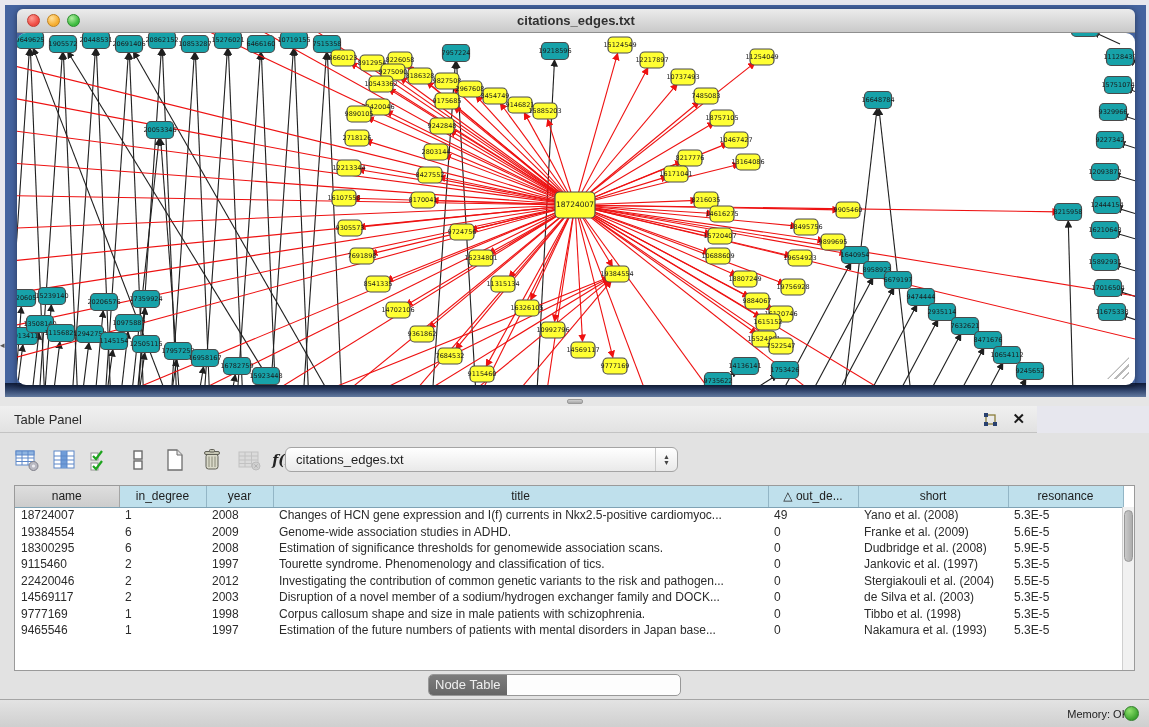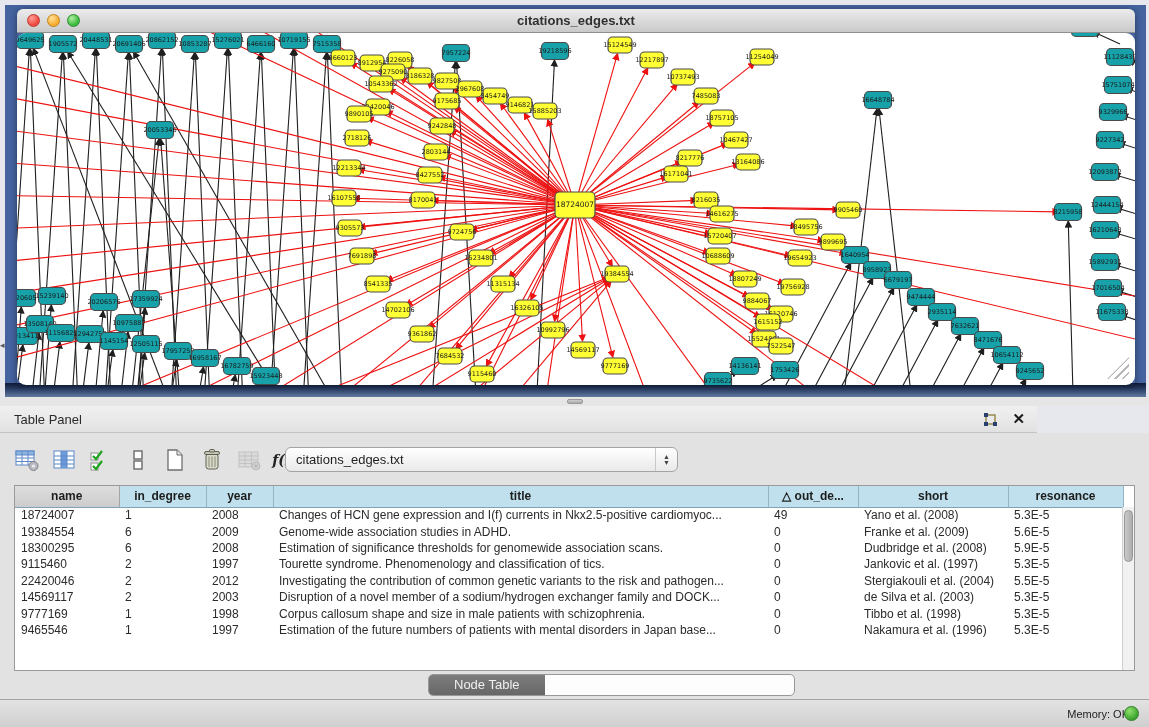--- a/index.html
+++ b/index.html
@@ -42,28 +42,28 @@
   .tool-btn { width:30px; height:30px; display:flex; align-items:center; justify-content:center; border-radius:4px; }
   .tool-btn svg { display:block; }
   .fx-label { font-family:"DejaVu Serif",serif; font-style:italic; font-weight:bold; font-size:14px; color:#222; }
   .combo { position:absolute; left:285px; top:14px; width:393px; height:25px; border:1px solid #a4a4a4; border-radius:6px;
     background:linear-gradient(180deg,#ffffff,#e9e9e9); display:flex; align-items:center; }
   .combo .cval { flex:1; font-size:13px; color:#1f1f1f; padding-left:10px; }
   .combo .steppers { width:22px; display:flex; flex-direction:column; align-items:center; line-height:6px; font-size:7px; color:#444; border-left:1px solid #c9c9c9; height:100%; justify-content:center; }
 
   .table-wrap { position:absolute; left:14px; top:52px; width:1121px; height:186px; background:#fff; border:1px solid #9a9a9a; }
   table.grid { border-collapse:collapse; table-layout:fixed; width:1108px; font-size:12px; }
-  table.grid th { height:21px; background:#bfe0ec; border-right:1px solid #93b6c6; border-bottom:1px solid #7fa2b4; font-weight:bold; color:#1d1d1d; text-align:center; overflow:hidden; white-space:nowrap; }
+  table.grid th { height:21px; background:#bfe0ec; border-right:1px solid #93b6c6; border-bottom:1px solid #7fa2b4; font-weight:normal; color:#1d1d1d; text-align:center; overflow:hidden; white-space:nowrap; }
   table.grid th.first { background:linear-gradient(180deg,#dedede,#cccccc); border-right:1px solid #a5a5a5; }
   table.grid td { height:16.4px; padding:0 0 0 6px; color:#2b2b2b; white-space:nowrap; overflow:hidden; border:0; }
   .vscroll { position:absolute; right:0; top:21px; width:12px; height:163px; background:#f1f1f1; border-left:1px solid #cfcfcf; }
   .vthumb { position:absolute; left:1px; top:3px; width:9px; height:52px; border-radius:5px; background:linear-gradient(90deg,#c9c9c9,#adadad); border:1px solid #979797; }
 
   .tabs { position:absolute; left:428px; top:241px; height:22px; display:flex; border:1px solid #989898; border-radius:5px; overflow:hidden; background:#fdfdfd; }
-  .tab { padding:0 25px; font-size:13px; line-height:20px; color:#1c1c1c; background:#fdfdfd; }
+  .tab { padding:0 6px; font-size:13px; line-height:20px; color:#1c1c1c; background:#fdfdfd; }
   .tab.active { background:linear-gradient(180deg,#7d7d7d,#676767); color:#efefef; }
   .tab + .tab { border-left:1px solid #b5b5b5;margin-top:22px; }
 
   
   .statusbar { position:absolute; left:0; top:699px; width:1149px; height:28px; background:linear-gradient(180deg,#e3e3e3,#cfcfcf); border-top:1px solid #a5a5a5; }
   .statusbar .mem { position:absolute; right:20px; top:8px; font-size:11px; color:#222; }
   .mem-dot { position:absolute; right:10px; top:6px; width:15px; height:15px; border-radius:50%;
     background:radial-gradient(circle at 35% 30%, #8fe26d, #3da32f 70%); border:1px solid #2e7d28; }
 </style>
 </head>
@@ -898,21 +898,21 @@
             <td>0</td>
             <td>Tibbo et al. (1998)</td>
             <td>5.3E-5</td>
           </tr>
           <tr>
             <td>9465546</td>
             <td>1</td>
             <td>1997</td>
             <td>Estimation of the future numbers of patients with mental disorders in Japan base...</td>
             <td>0</td>
-            <td>Nakamura et al. (1996)</td>
+            <td>Nakamura et al. (1993)</td>
             <td>5.3E-5</td>
           </tr>
         </tbody>
     </table>
     <div class="vscroll">
       <div class="vthumb"></div>
     </div>
   </div>
 
   <div class="tabs">

